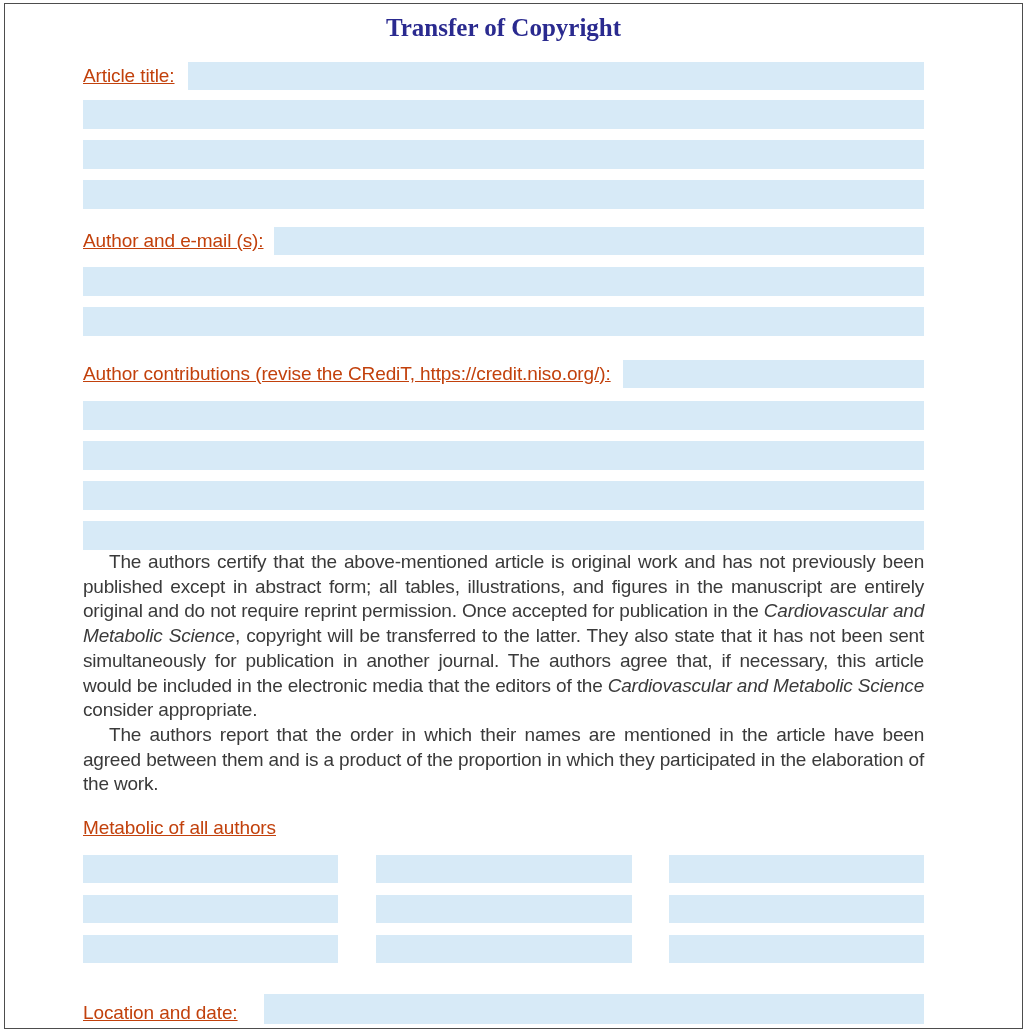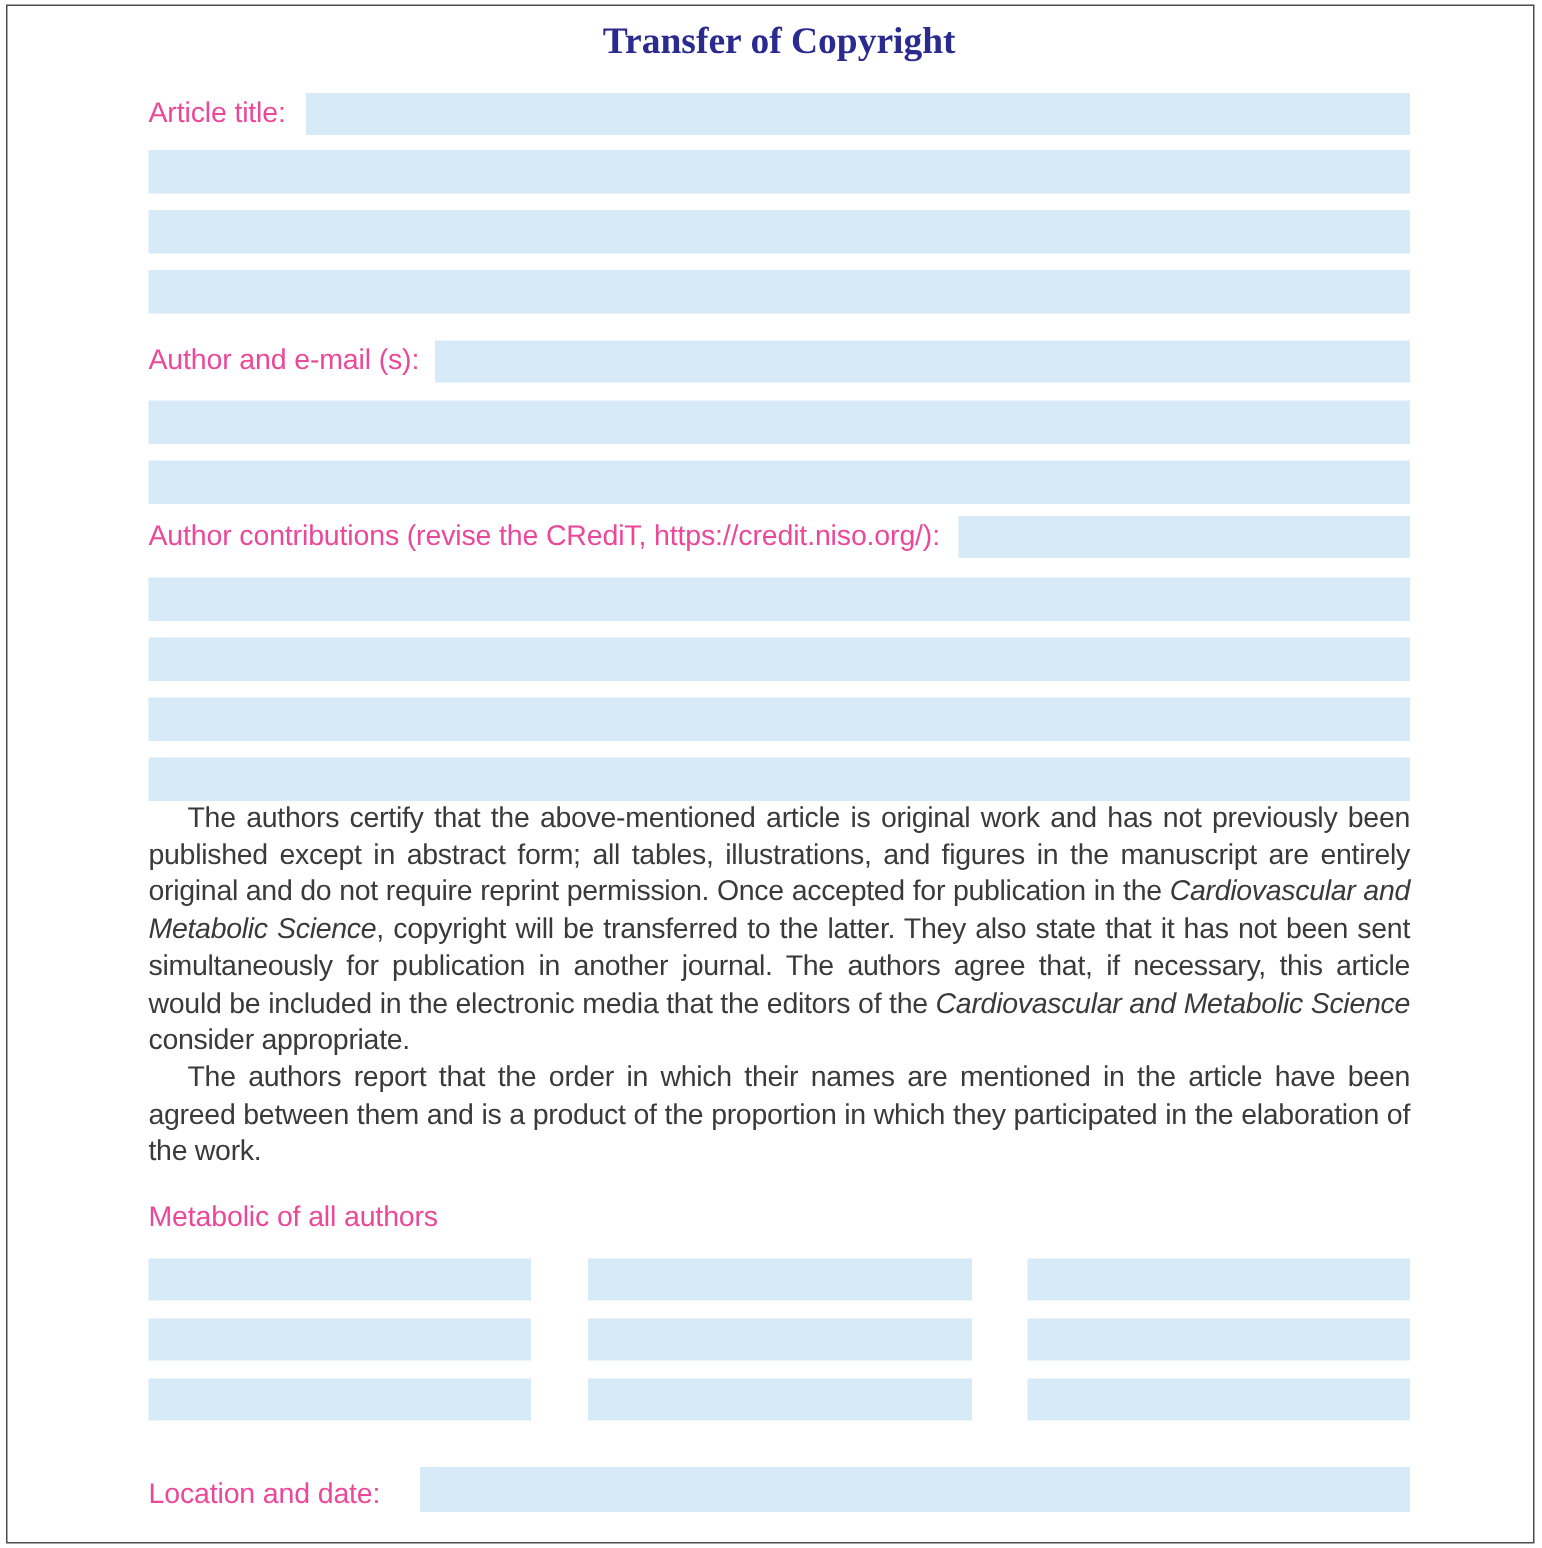--- a/index.html
+++ b/index.html
@@ -9,39 +9,40 @@
   .page {
     position: absolute;
     left: 4px; top: 3px;
     width: 1019px; height: 1026px;
     border: 1.5px solid #4d4d4d;
     background: #ffffff;
   }
 
   .content {
     position: absolute;
-    left: 94px; top: 0;
+    left: 78px; top: 0;
     width: 841px;
   }
 
   .doc-title {
     text-align: center;
     font-family: "Liberation Serif", serif;
     font-weight: 700;
     font-size: 25px;
     line-height: 30px;
     color: #2a2a8f;
     margin-top: 9px;
   }
 
   .label {
     font-size: 19px;
-    color: #ec4899;
+    color: #c2410c;
     letter-spacing: -0.1px;
     white-space: nowrap;
+    text-decoration: underline;
   }
 
   .field {
     background: #d7eaf7;
     height: 28px;
     font-size: 17px;
     color: #2c2c2c;
     line-height: 28px;
     padding: 0 6px;
     overflow: hidden;
@@ -55,21 +56,21 @@
   .row-article-label   { margin-top: 19px; }
   .row-article-label .field { margin-left: 13px; }
   .gap10 { margin-top: 10px; }
   .gap11 { margin-top: 11px; }
   .gap12 { margin-top: 12px; }
   .gap13 { margin-top: 13px; }
 
   .row-author-label { margin-top: 18px; }
   .row-author-label .field { margin-left: 11px; }
 
-  .row-contrib-label { margin-top: 8px; }
+  .row-contrib-label { margin-top: 24px; }
   .row-contrib-label .field { margin-left: 12px; }
 
   .para-block { }
   .para {
     font-size: 19px;
     line-height: 24.7px;
     letter-spacing: -0.2px;
     color: #3a3a3a;
     text-align: justify;
     text-indent: 26px;

